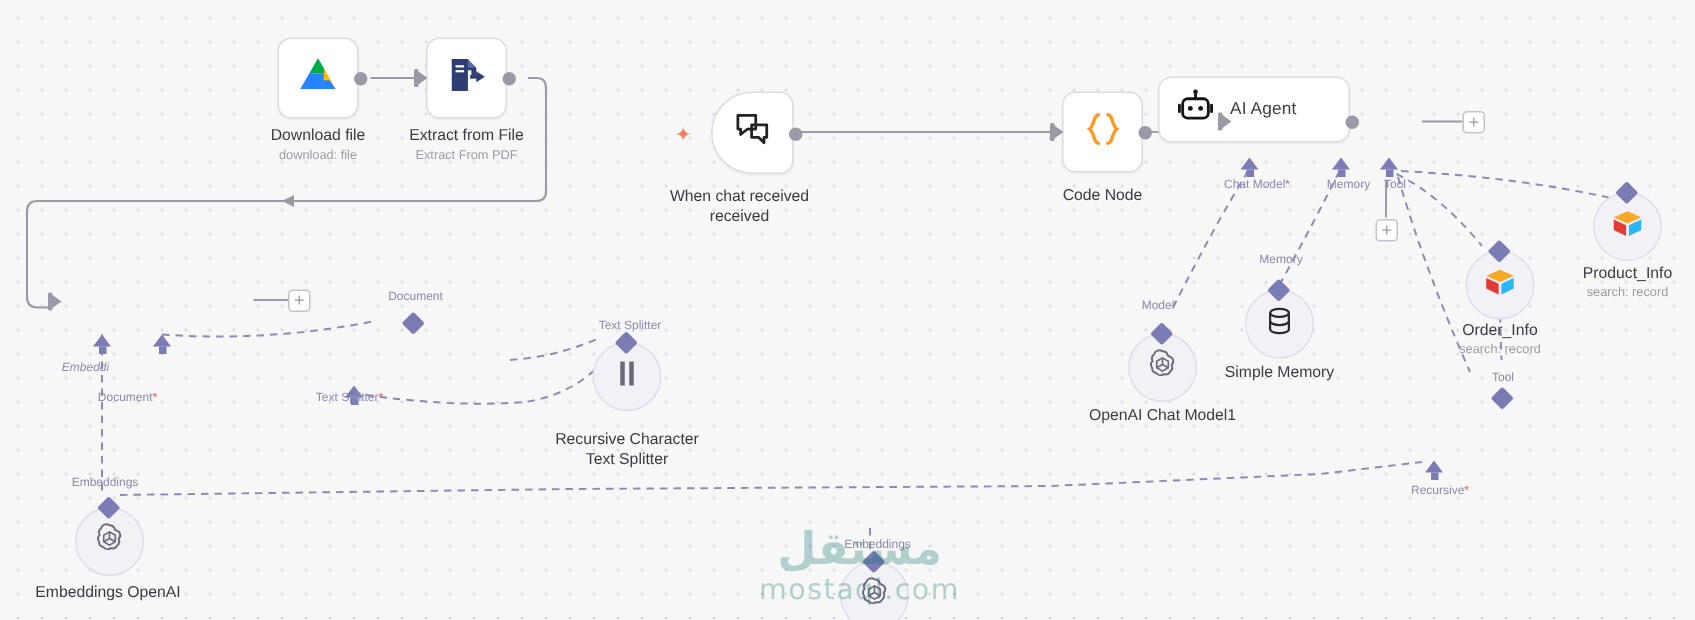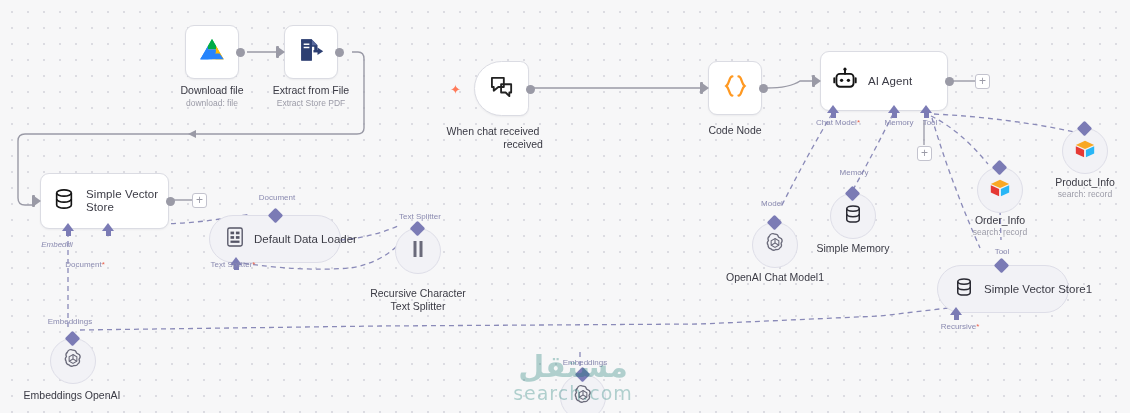--- a/index.html
+++ b/index.html
@@ -176,49 +176,49 @@
         <polygon points="24,13 31,17.5 24,22" fill="#2d3f72"></polygon>
         <rect x="7" y="8" width="7" height="1.8" fill="#ffffff"></rect>
         <rect x="7" y="12" width="7" height="1.8" fill="#ffffff"></rect>
       </svg>
     </span>
     <div class="port-out" style="left:50px;top:22px;"></div>
   </div>
   <div class="port-in-bar" style="left:276px;top:46px;"></div>
   <div class="port-in" style="left:278px;top:47px;"></div>
   <div class="caption" style="left:311px;top:84px;">Extract from File</div>
-  <div class="subcaption" style="left:311px;top:98px;">Extract Store PDF</div>
+  <div class="subcaption" style="left:311px;top:98px;">Extract From PDF</div>
 
   <div class="node" style="left:474px;top:61px;width:55px;height:55px;border-radius:28px 9px 9px 28px;justify-content:center;">
     <span class="icon">
       <svg width="24" height="22" viewBox="0 0 26 24">
         <path d="M2 2 h13 v10 h-6 l-5 4 v-4 h-2z" fill="none" stroke="#222" stroke-width="2" stroke-linejoin="round"></path>
         <path d="M12 9 h11 v9 h-2 v4 l-4 -4 h-5z" fill="none" stroke="#222" stroke-width="2" stroke-linejoin="round"></path>
       </svg>
     </span>
     <div class="port-out" style="left:51px;top:23px;"></div>
   </div>
   <div class="bolt" style="left:450px;top:83px;">✦</div>
   <div class="caption" style="left:493px;top:125px;">When chat received</div>
-  <div class="caption" style="left:493px;top:138px;margin-left:30px;">received</div>
+  <div class="caption" style="left:493px;top:138px;">received</div>
 
   <div class="node square" style="left:708px;top:61px;">
     <span class="icon">
       <svg width="26" height="26" viewBox="0 0 30 30">
         <path d="M12 4 C8 4 9 12 5 15 C9 18 8 26 12 26" stroke="#ff9922" stroke-width="2.6" fill="none" stroke-linecap="round"></path>
         <path d="M19 4 C23 4 22 12 26 15 C22 18 23 26 19 26" stroke="#ff9922" stroke-width="2.6" fill="none" stroke-linecap="round"></path>
       </svg>
     </span>
     <div class="port-out" style="left:50px;top:22px;"></div>
   </div>
   <div class="port-in-bar" style="left:700px;top:82px;"></div>
   <div class="port-in" style="left:702px;top:83px;"></div>
   <div class="caption" style="left:735px;top:124px;">Code Node</div>
 
-  <div class="node wide" style="left:820px;top:51px;width:128px;height:60px;align-items:center;">
+  <div class="node wide" style="left:772px;top:51px;width:128px;height:44px;align-items:center;">
     <span class="icon">
       <svg width="24" height="24" viewBox="0 0 28 28">
         <rect x="4" y="8" width="20" height="15" rx="4" fill="none" stroke="#141414" stroke-width="2.2"></rect>
         <circle cx="10" cy="15.5" r="1.9" fill="#141414"></circle>
         <circle cx="18" cy="15.5" r="1.9" fill="#141414"></circle>
         <path d="M14 8 V3" stroke="#141414" stroke-width="2.2" stroke-linecap="round"></path>
         <circle cx="14" cy="2.5" r="1.8" fill="#141414"></circle>
         <path d="M1.5 13 v5 M26.5 13 v5" stroke="#141414" stroke-width="2.2" stroke-linecap="round"></path>
       </svg>
     </span>
@@ -232,58 +232,31 @@
   <div class="arrowup" style="left:827px;top:105px;"></div>
   <div class="portlabel" style="left:838px;top:118px;">
     <span>Chat Model</span><span class="req">*</span>
   </div>
   <div class="arrowup" style="left:888px;top:105px;"></div>
   <div class="portlabel" style="left:899px;top:118px;">Memory</div>
   <div class="arrowup" style="left:920px;top:105px;"></div>
   <div class="portlabel" style="left:930px;top:118px;">Tool</div>
   <div class="plusbtn" style="left:917px;top:146px;">+</div>
 
-  <div class="node wide" style="left:40px;top:173px;width:129px;height:56px;">
-    <span class="icon">
-      <svg width="22" height="22" viewBox="0 0 24 24">
-        <ellipse cx="12" cy="5.5" rx="8" ry="3.4" fill="none" stroke="#141414" stroke-width="1.8"></ellipse>
-        <path d="M4 5.5 v13 c0 1.9 3.6 3.4 8 3.4 s8 -1.5 8 -3.4 v-13" fill="none" stroke="#141414" stroke-width="1.8"></path>
-        <path d="M4 12 c0 1.9 3.6 3.4 8 3.4 s8 -1.5 8 -3.4" fill="none" stroke="#141414" stroke-width="1.8"></path>
-      </svg>
-    </span>
-    <div>
-      <div class="ntitle">Simple Vector</div>
-      <div class="ntitle">Store</div>
-    </div>
-    <div class="port-out" style="left:125px;top:23px;"></div>
-  </div>
   <div class="port-in-bar" style="left:32px;top:195px;"></div>
   <div class="port-in" style="left:34px;top:196px;"></div>
   <div class="plusbtn" style="left:192px;top:193px;">+</div>
 
   <div class="arrowup" style="left:62px;top:223px;"></div>
   <div class="portlabel" style="left:57px;top:240px;font-style:italic;">Embeddi</div>
   <div class="arrowup" style="left:102px;top:223px;"></div>
   <div class="portlabel" style="left:85px;top:240px;margin-top:20px;">
     <span>Document</span><span class="req">*</span>
   </div>
 
-  <div class="subnode pill" style="left:209px;top:215px;width:132px;">
-    <span class="icon">
-      <svg width="18" height="20" viewBox="0 0 20 22">
-        <rect x="2" y="1" width="16" height="20" rx="2" fill="none" stroke="#555566" stroke-width="1.5"></rect>
-        <rect x="5" y="5" width="4" height="3" fill="#555566"></rect>
-        <rect x="11" y="5" width="4" height="3" fill="#555566"></rect>
-        <rect x="5" y="10" width="4" height="3" fill="#555566"></rect>
-        <rect x="11" y="10" width="4" height="3" fill="#555566"></rect>
-        <rect x="5" y="15" width="10" height="2.5" fill="#555566"></rect>
-      </svg>
-    </span>
-    <span class="ntitle">Default Data Loader</span>
-  </div>
   <div class="diamond" style="left:270px;top:210px;"></div>
   <div class="portlabel" style="left:277px;top:193px;">Document</div>
   <div class="arrowup" style="left:230px;top:257px;"></div>
   <div class="portlabel" style="left:233px;top:260px;">
     <span>Text Splitter</span><span class="req">*</span>
   </div>
 
   <div class="subnode circle" style="left:395px;top:228px;">
     <span class="icon">
       <svg width="16" height="20" viewBox="0 0 16 20">
@@ -343,30 +316,20 @@
         <polygon points="12,3 22,7.5 12,12 2,7.5" fill="#f9a825"></polygon>
         <polygon points="2,9 11,13.2 11,21 2,16.8" fill="#e53935"></polygon>
         <polygon points="13,13.2 22,9 22,16.8 13,21" fill="#29b6f6"></polygon>
       </svg>
     </span>
   </div>
   <div class="diamond" style="left:1079px;top:123px;"></div>
   <div class="caption" style="left:1085px;top:176px;">Product_Info</div>
   <div class="subcaption" style="left:1085px;top:189px;">search: record</div>
 
-  <div class="subnode pill" style="left:937px;top:265px;width:132px;">
-    <span class="icon">
-      <svg width="20" height="20" viewBox="0 0 24 24">
-        <ellipse cx="12" cy="5.5" rx="7.5" ry="3.2" fill="none" stroke="#2a2a33" stroke-width="1.8"></ellipse>
-        <path d="M4.5 5.5 v13 c0 1.8 3.4 3.2 7.5 3.2 s7.5 -1.4 7.5 -3.2 v-13" fill="none" stroke="#2a2a33" stroke-width="1.8"></path>
-        <path d="M4.5 12 c0 1.8 3.4 3.2 7.5 3.2 s7.5 -1.4 7.5 -3.2" fill="none" stroke="#2a2a33" stroke-width="1.8"></path>
-      </svg>
-    </span>
-    <span class="ntitle">Simple Vector Store1</span>
-  </div>
   <div class="diamond" style="left:996px;top:260px;"></div>
   <div class="arrowup" style="left:950px;top:307px;"></div>
   <div class="portlabel" style="left:960px;top:322px;">
     <span>Recursive</span><span class="req">*</span>
   </div>
 
   <div class="subnode circle" style="left:50px;top:338px;">
     <span class="icon">
       <svg width="22" height="22" viewBox="0 0 24 24">
         <path d="M12 2.4 a4 4 0 0 1 3.9 3.1 l3.1 1.8 a4 4 0 0 1 -0.4 5 a4 4 0 0 1 -1.1 4.9 a4 4 0 0 1 -4.6 1.8 a4 4 0 0 1 -5.4 -0.7 a4 4 0 0 1 -3.1 -3.9 a4 4 0 0 1 0.4 -5 a4 4 0 0 1 1.1 -4.9 a4 4 0 0 1 6.1 -2.1z" fill="none" stroke="#6a6a7a" stroke-width="1.4"></path>
@@ -386,16 +349,16 @@
         <path d="M12 7.2 l4.2 2.4 v4.8 L12 16.8 l-4.2 -2.4 V9.6z" fill="none" stroke="#6a6a7a" stroke-width="1.2"></path>
         <path d="M12 7.2 V12 l4.2 2.4 M12 12 l-4.2 2.4" stroke="#6a6a7a" stroke-width="1.2" fill="none"></path>
       </svg>
     </span>
   </div>
   <div class="diamond" style="left:577px;top:369px;"></div>
   <div class="portlabel" style="left:585px;top:358px;">Embeddings</div>
 
   <div class="watermark">
     <div class="wm-ar">مستقل</div>
-    <div class="wm-en">search.com</div>
+    <div class="wm-en">mostaql.com</div>
   </div>
 
 </div>
 
 </body></html>

